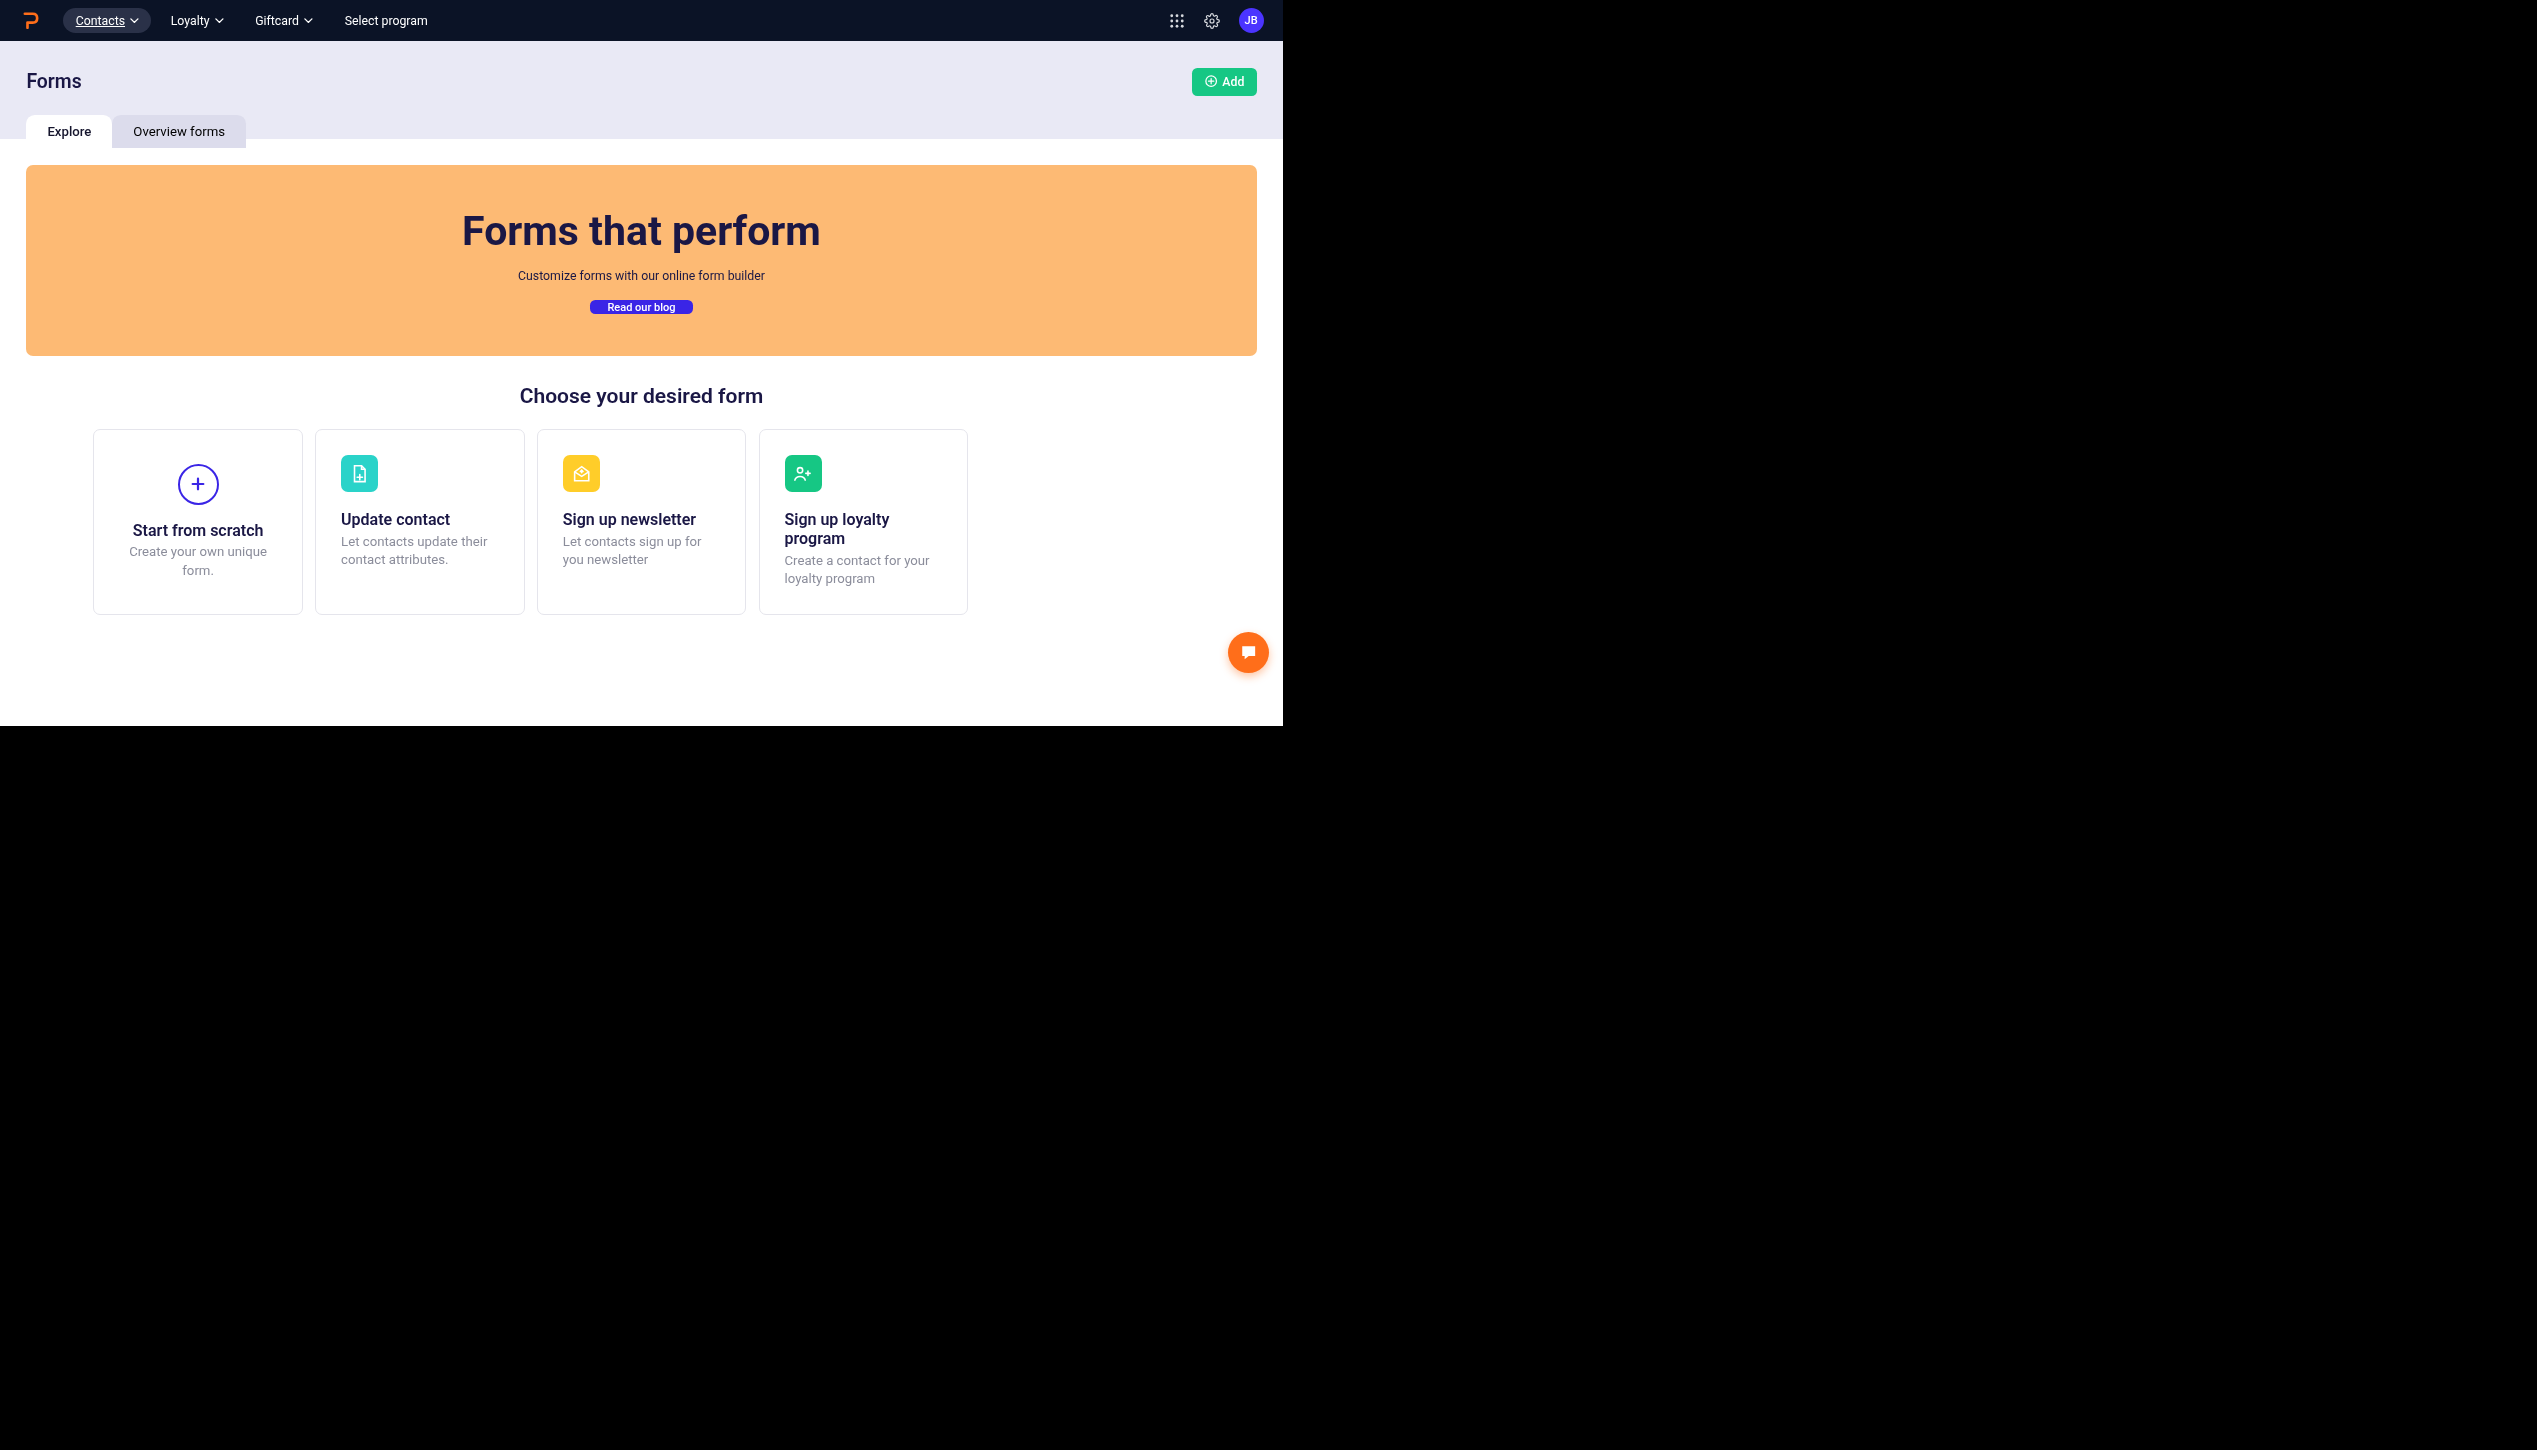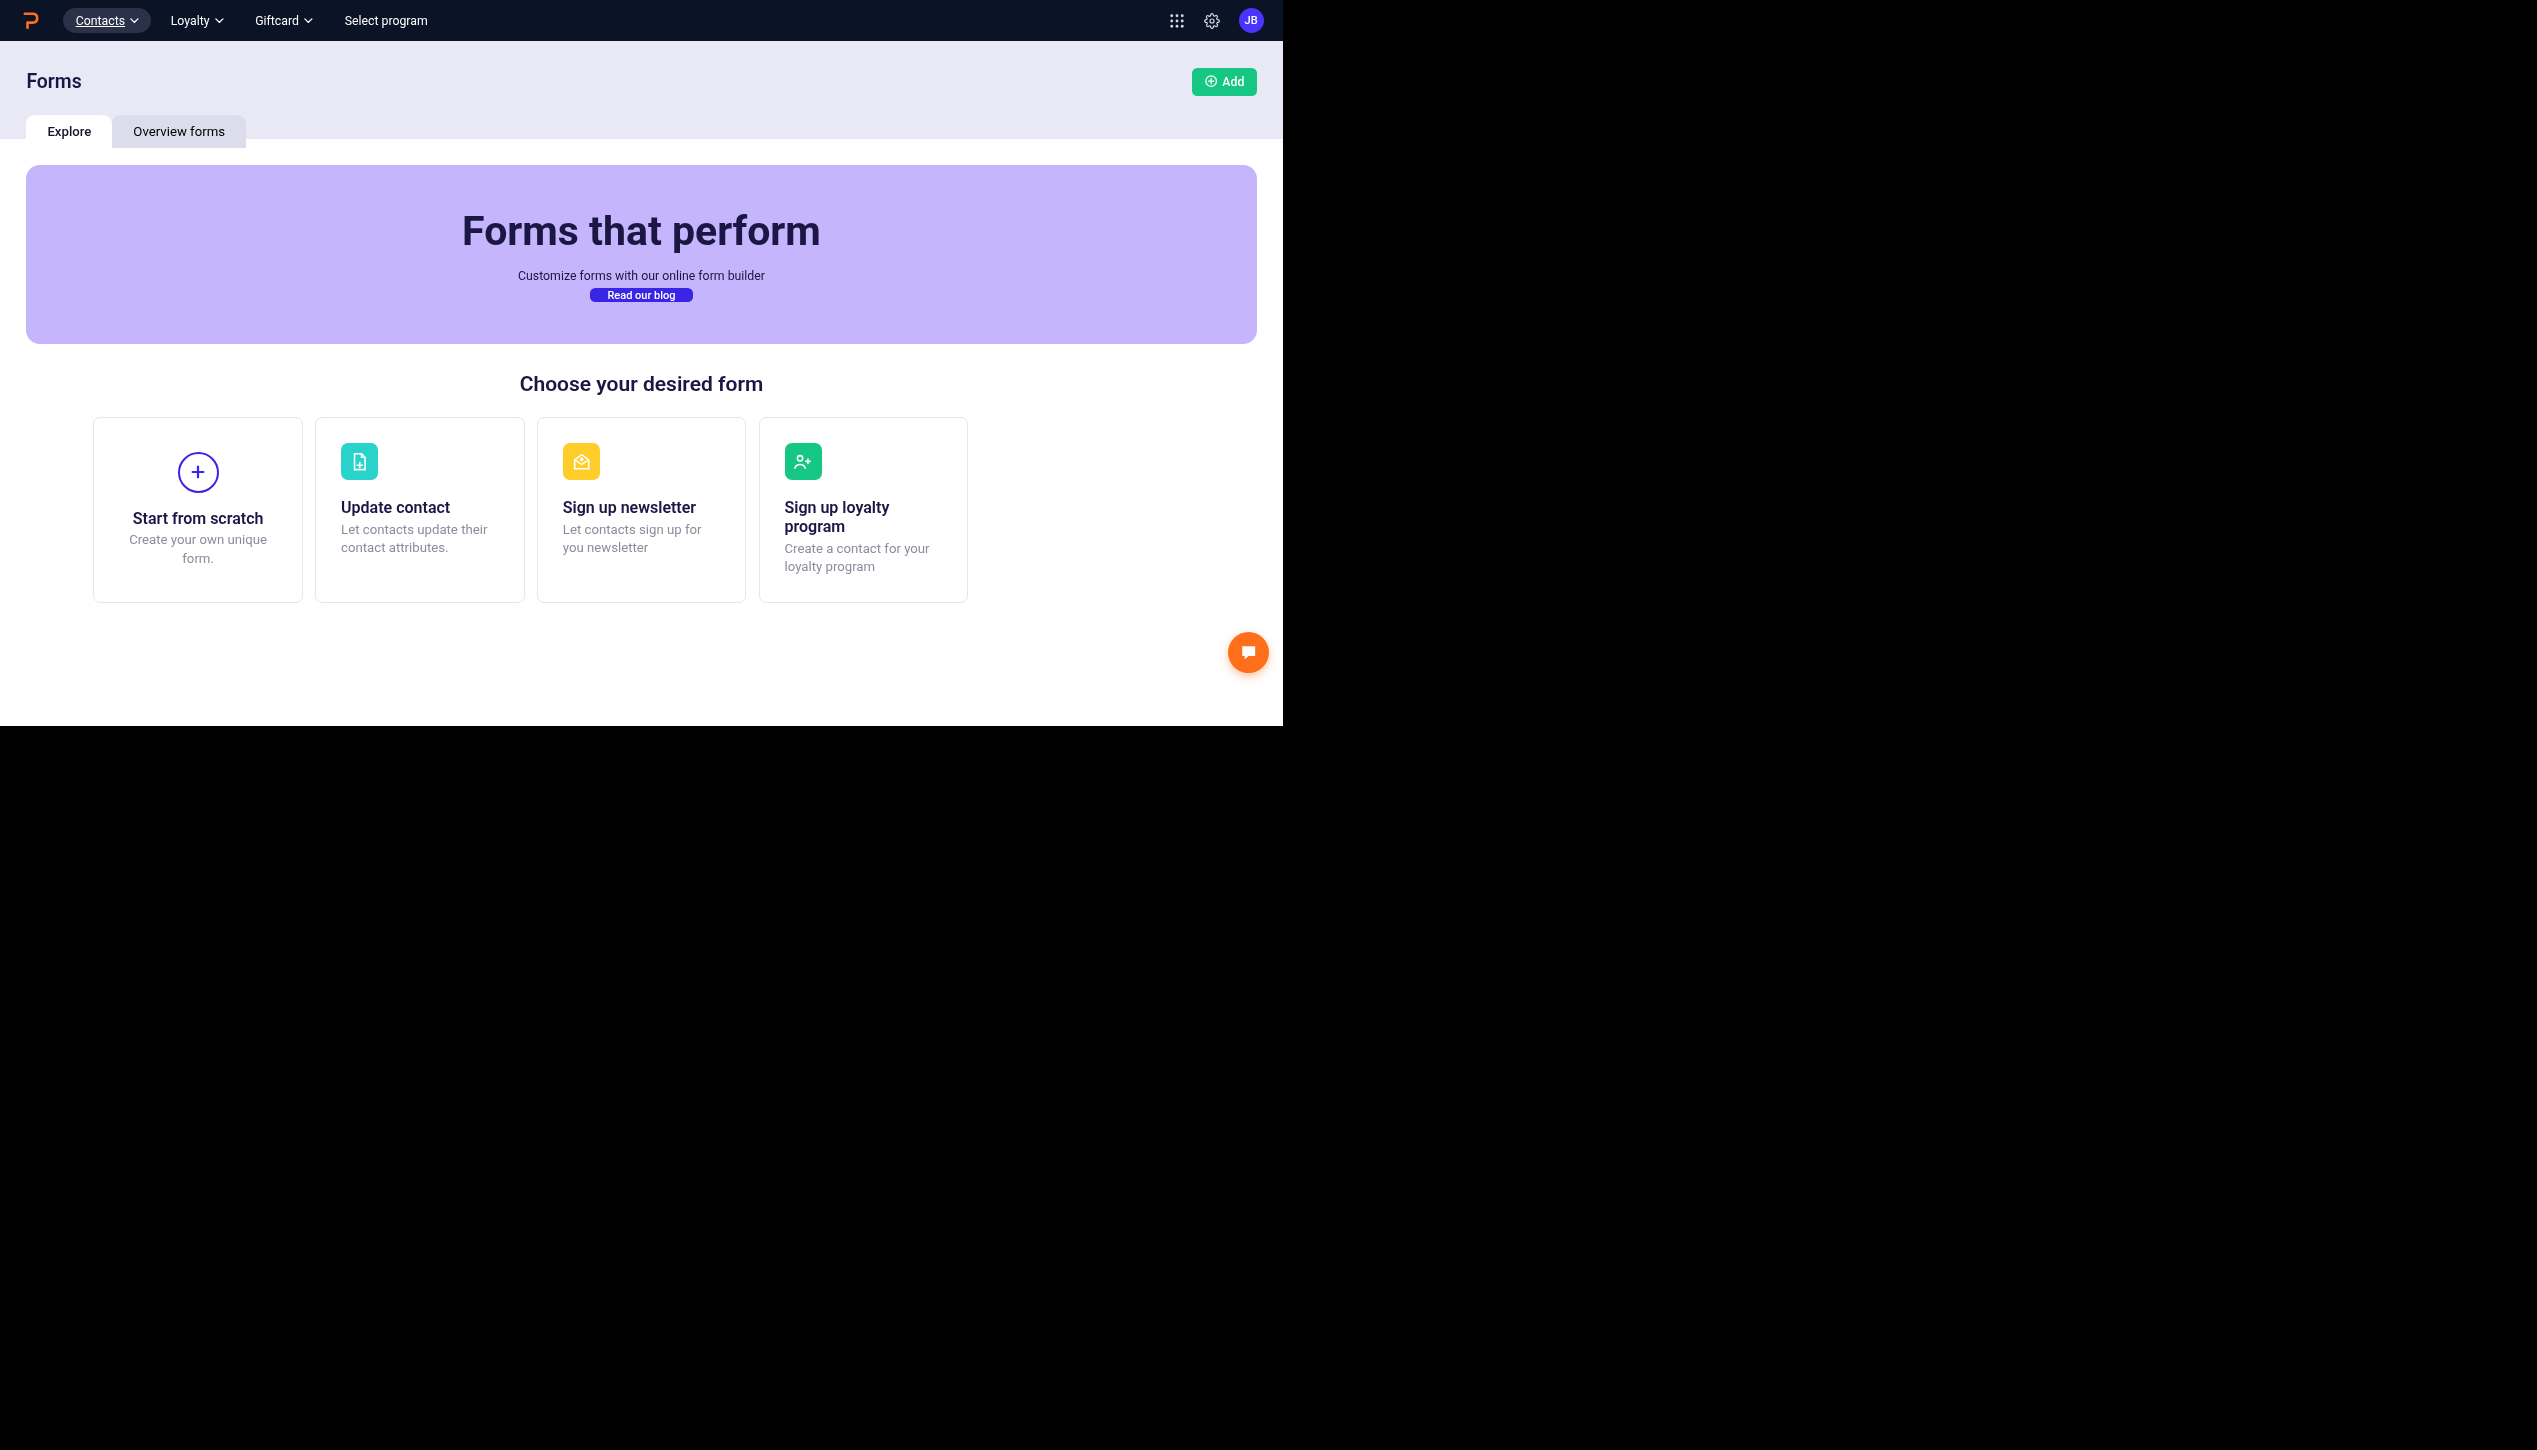--- a/index.html
+++ b/index.html
@@ -134,35 +134,35 @@
     }
     .content {
       background: #fff;
       padding: 26.4px;
       border-bottom-left-radius: 16px;
       border-bottom-right-radius: 16px;
       height: calc(100% - 123px);
       overflow: auto;
     }
     .hero {
-      background: #c4b5fd;
-      border-radius: 14px;
+      background: #fdba74;
+      border-radius: 7px;
       text-align: center;
       padding: 42px 21px;
     }
     .hero h1 {
       font-size: 41px;
       font-weight: 700;
       color: #1a1745;
       margin-bottom: 14px;
     }
     .hero p {
       color: #1a1745;
       font-size: 12.3px;
-      margin-bottom: 3px;
+      margin-bottom: 15px;
     }
     .blog-btn {
       background: #3a25e6;
       color: #fff;
       border: none;
       border-radius: 5.3px;
       height: 14px;
       padding: 0 17.6px;
       font-size: 11px;
       font-weight: 500;

